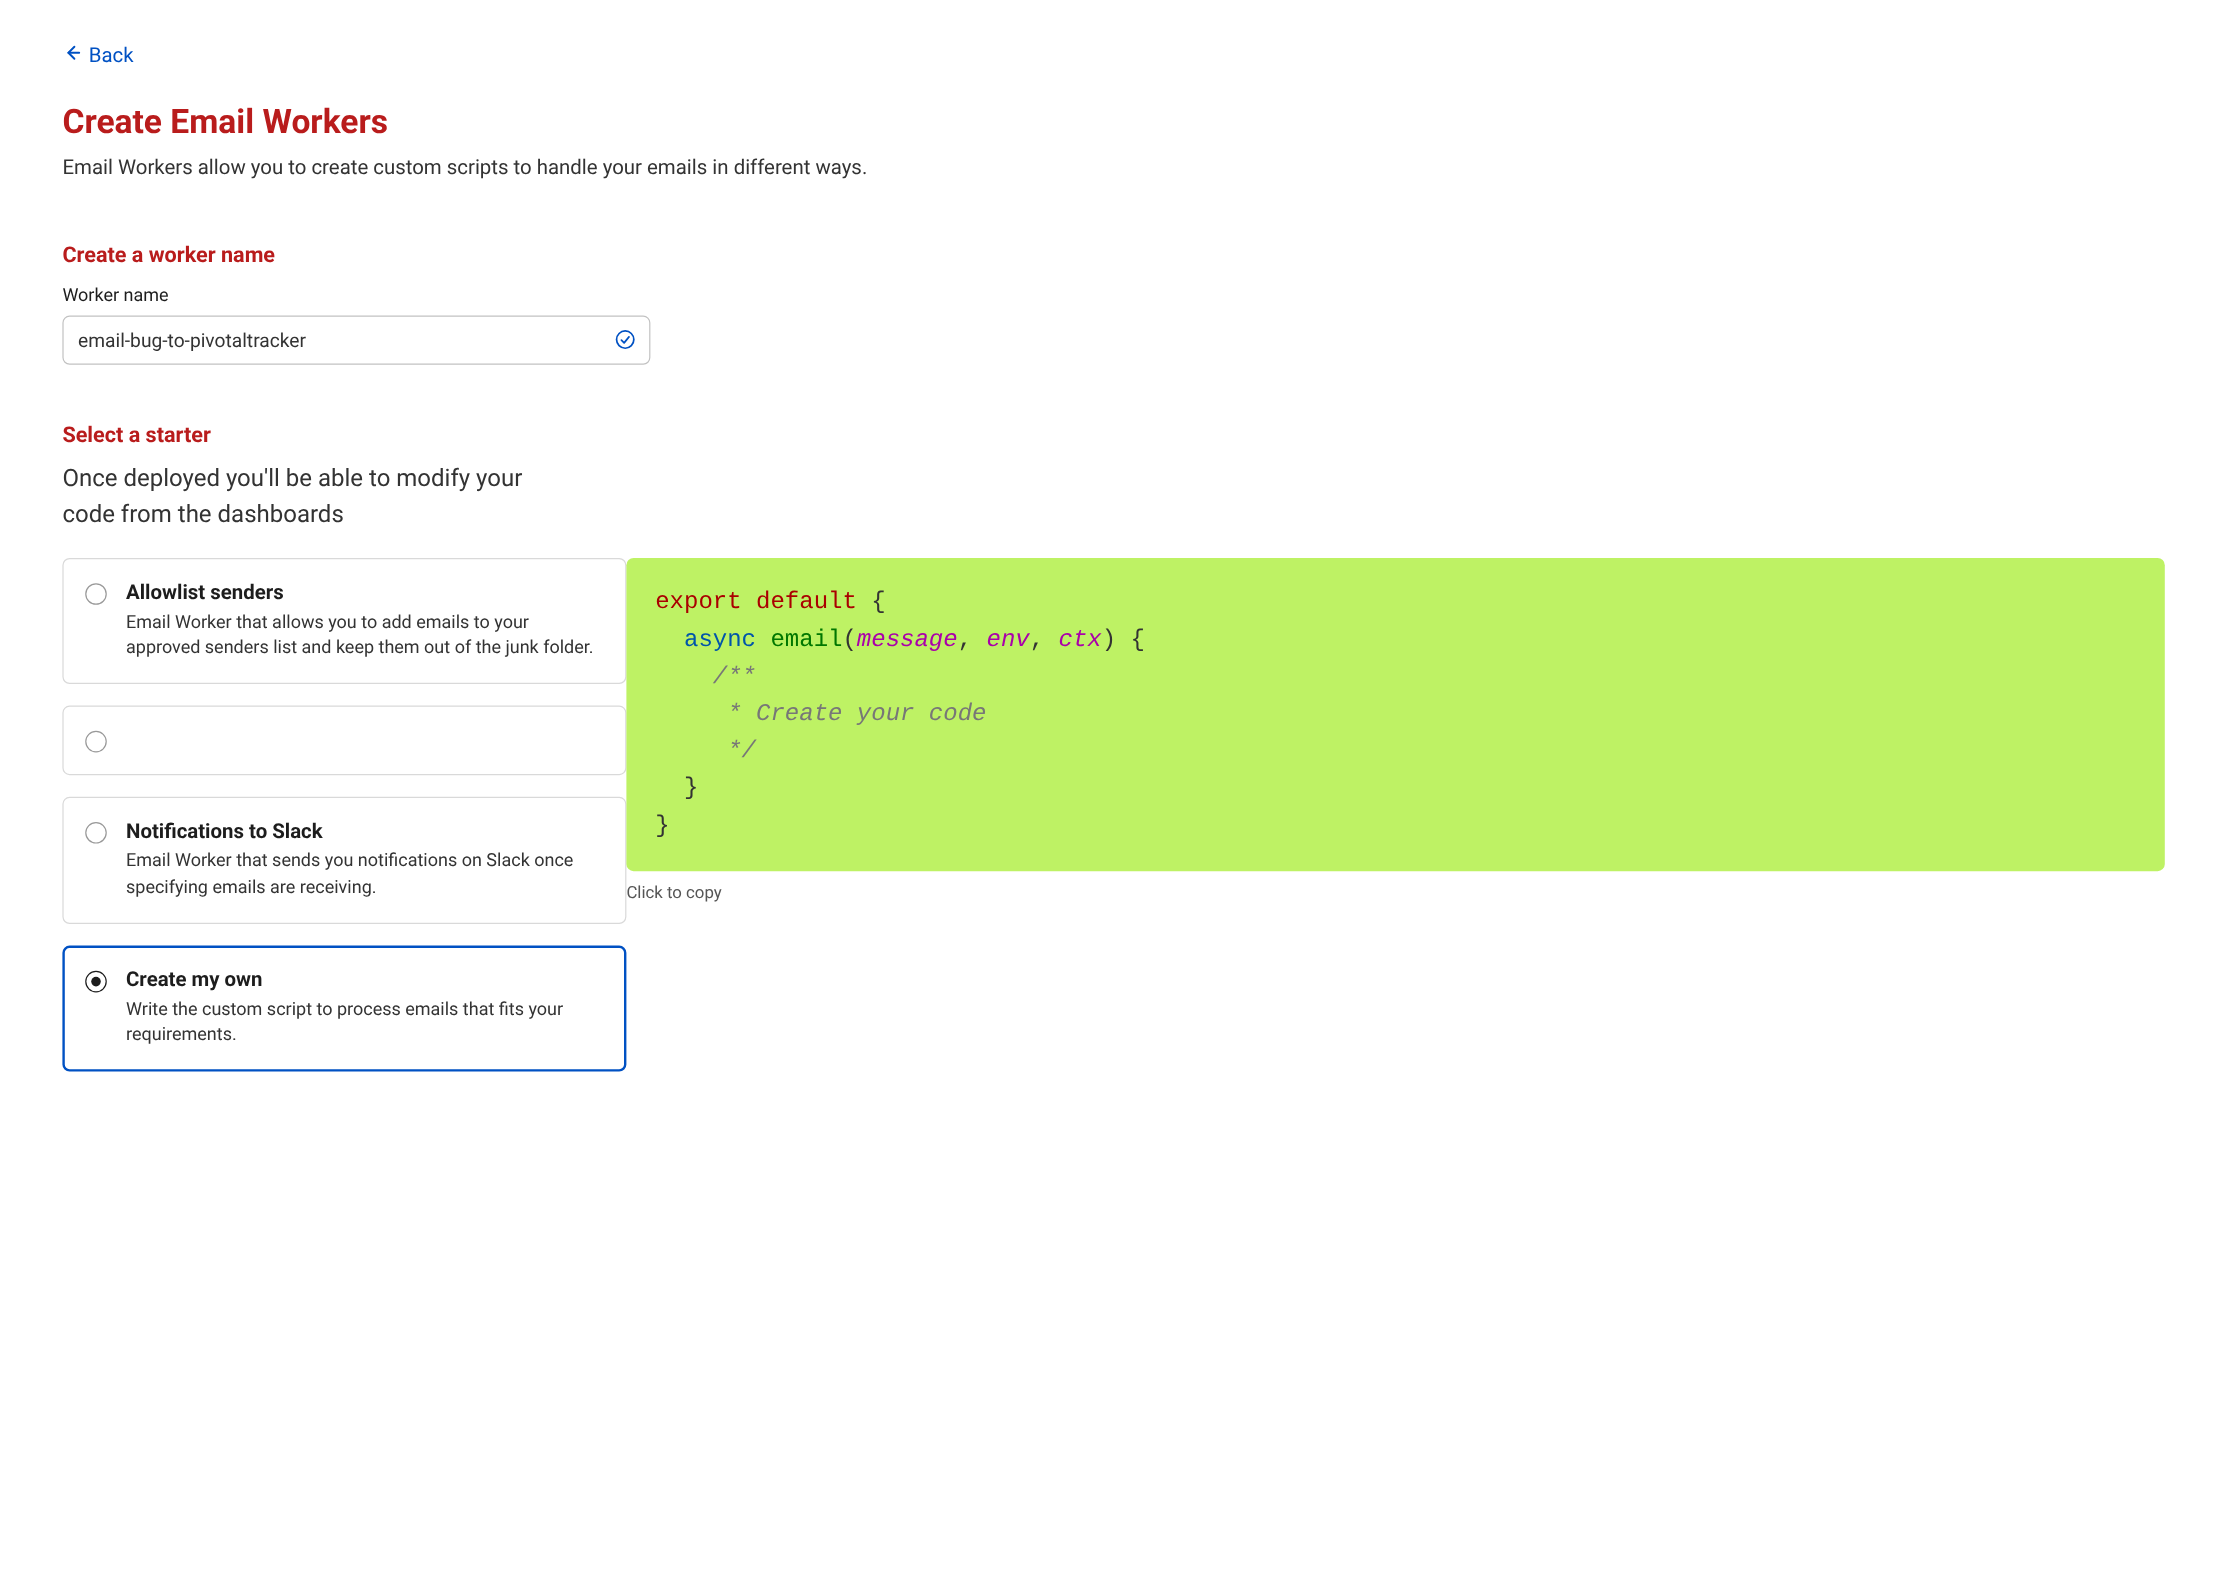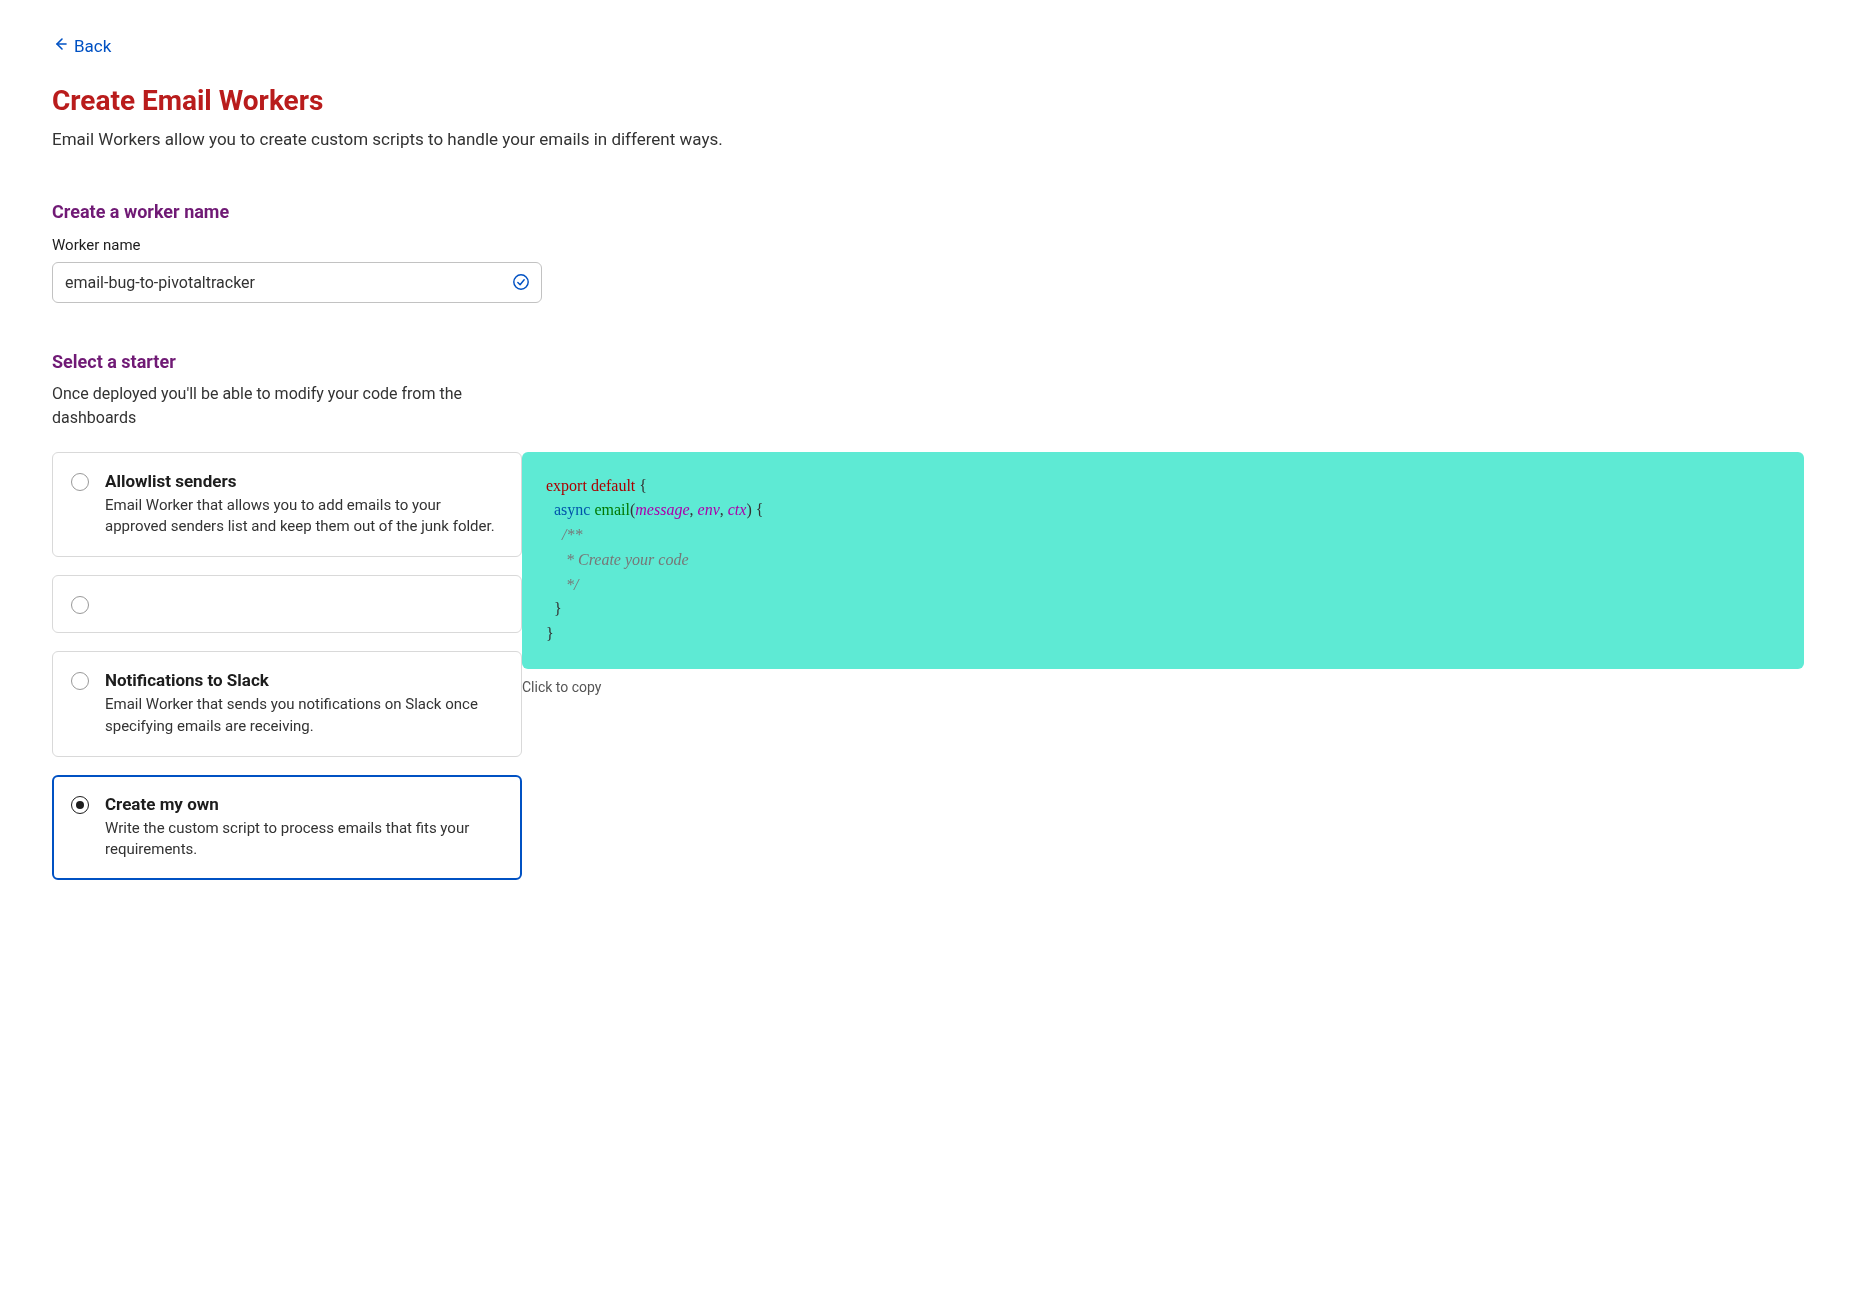--- a/index.html
+++ b/index.html
@@ -38,21 +38,21 @@
       color: #333;
       margin-top: 10px;
       line-height: 1.5;
     }
     .section {
       margin-top: 48px;
     }
     .section-heading {
       font-size: 18px;
       font-weight: 700;
-      color: #701a75;
+      color: #b91c1c;
     }
     .field-label {
       font-size: 15px;
       font-weight: 400;
       color: #1d1d1d;
       margin-top: 14px;
       display: block;
     }
     .input-wrapper {
       position: relative;
@@ -74,21 +74,21 @@
       right: 12px;
       top: 50%;
       transform: translateY(-50%);
       display: inline-flex;
     }
     .input-check-icon svg {
       width: 18px;
       height: 18px;
     }
     .section-description {
-      font-size: 16px;
+      font-size: 20px;
       color: #333;
       margin-top: 10px;
       line-height: 1.5;
       max-width: 430px;
     }
     .columns {
       display: flex;
       margin-top: 22px;
       align-items: flex-start;
     }
@@ -146,25 +146,25 @@
       font-weight: 700;
       color: #1d1d1d;
     }
     .starter-desc {
       font-size: 15px;
       color: #333;
       margin-top: 4px;
       line-height: 1.45;
     }
     .code-block {
-      background: #5eead4;
+      background: #bef264;
       border-radius: 6px;
       padding: 22px 24px;
-      font-family: Liberation Serif, serif;
-      font-size: 16px;
+      font-family: Liberation Mono, monospace;
+      font-size: 20px;
       line-height: 1.55;
       white-space: pre;
       overflow-x: auto;
       cursor: pointer;
     }
     .code-kw-export { color: #aa0000; }
     .code-kw-default { color: #aa0000; }
     .code-kw-async { color: #0055aa; }
     .code-fn { color: #007700; }
     .code-param { color: #aa00aa; font-style: italic; }

